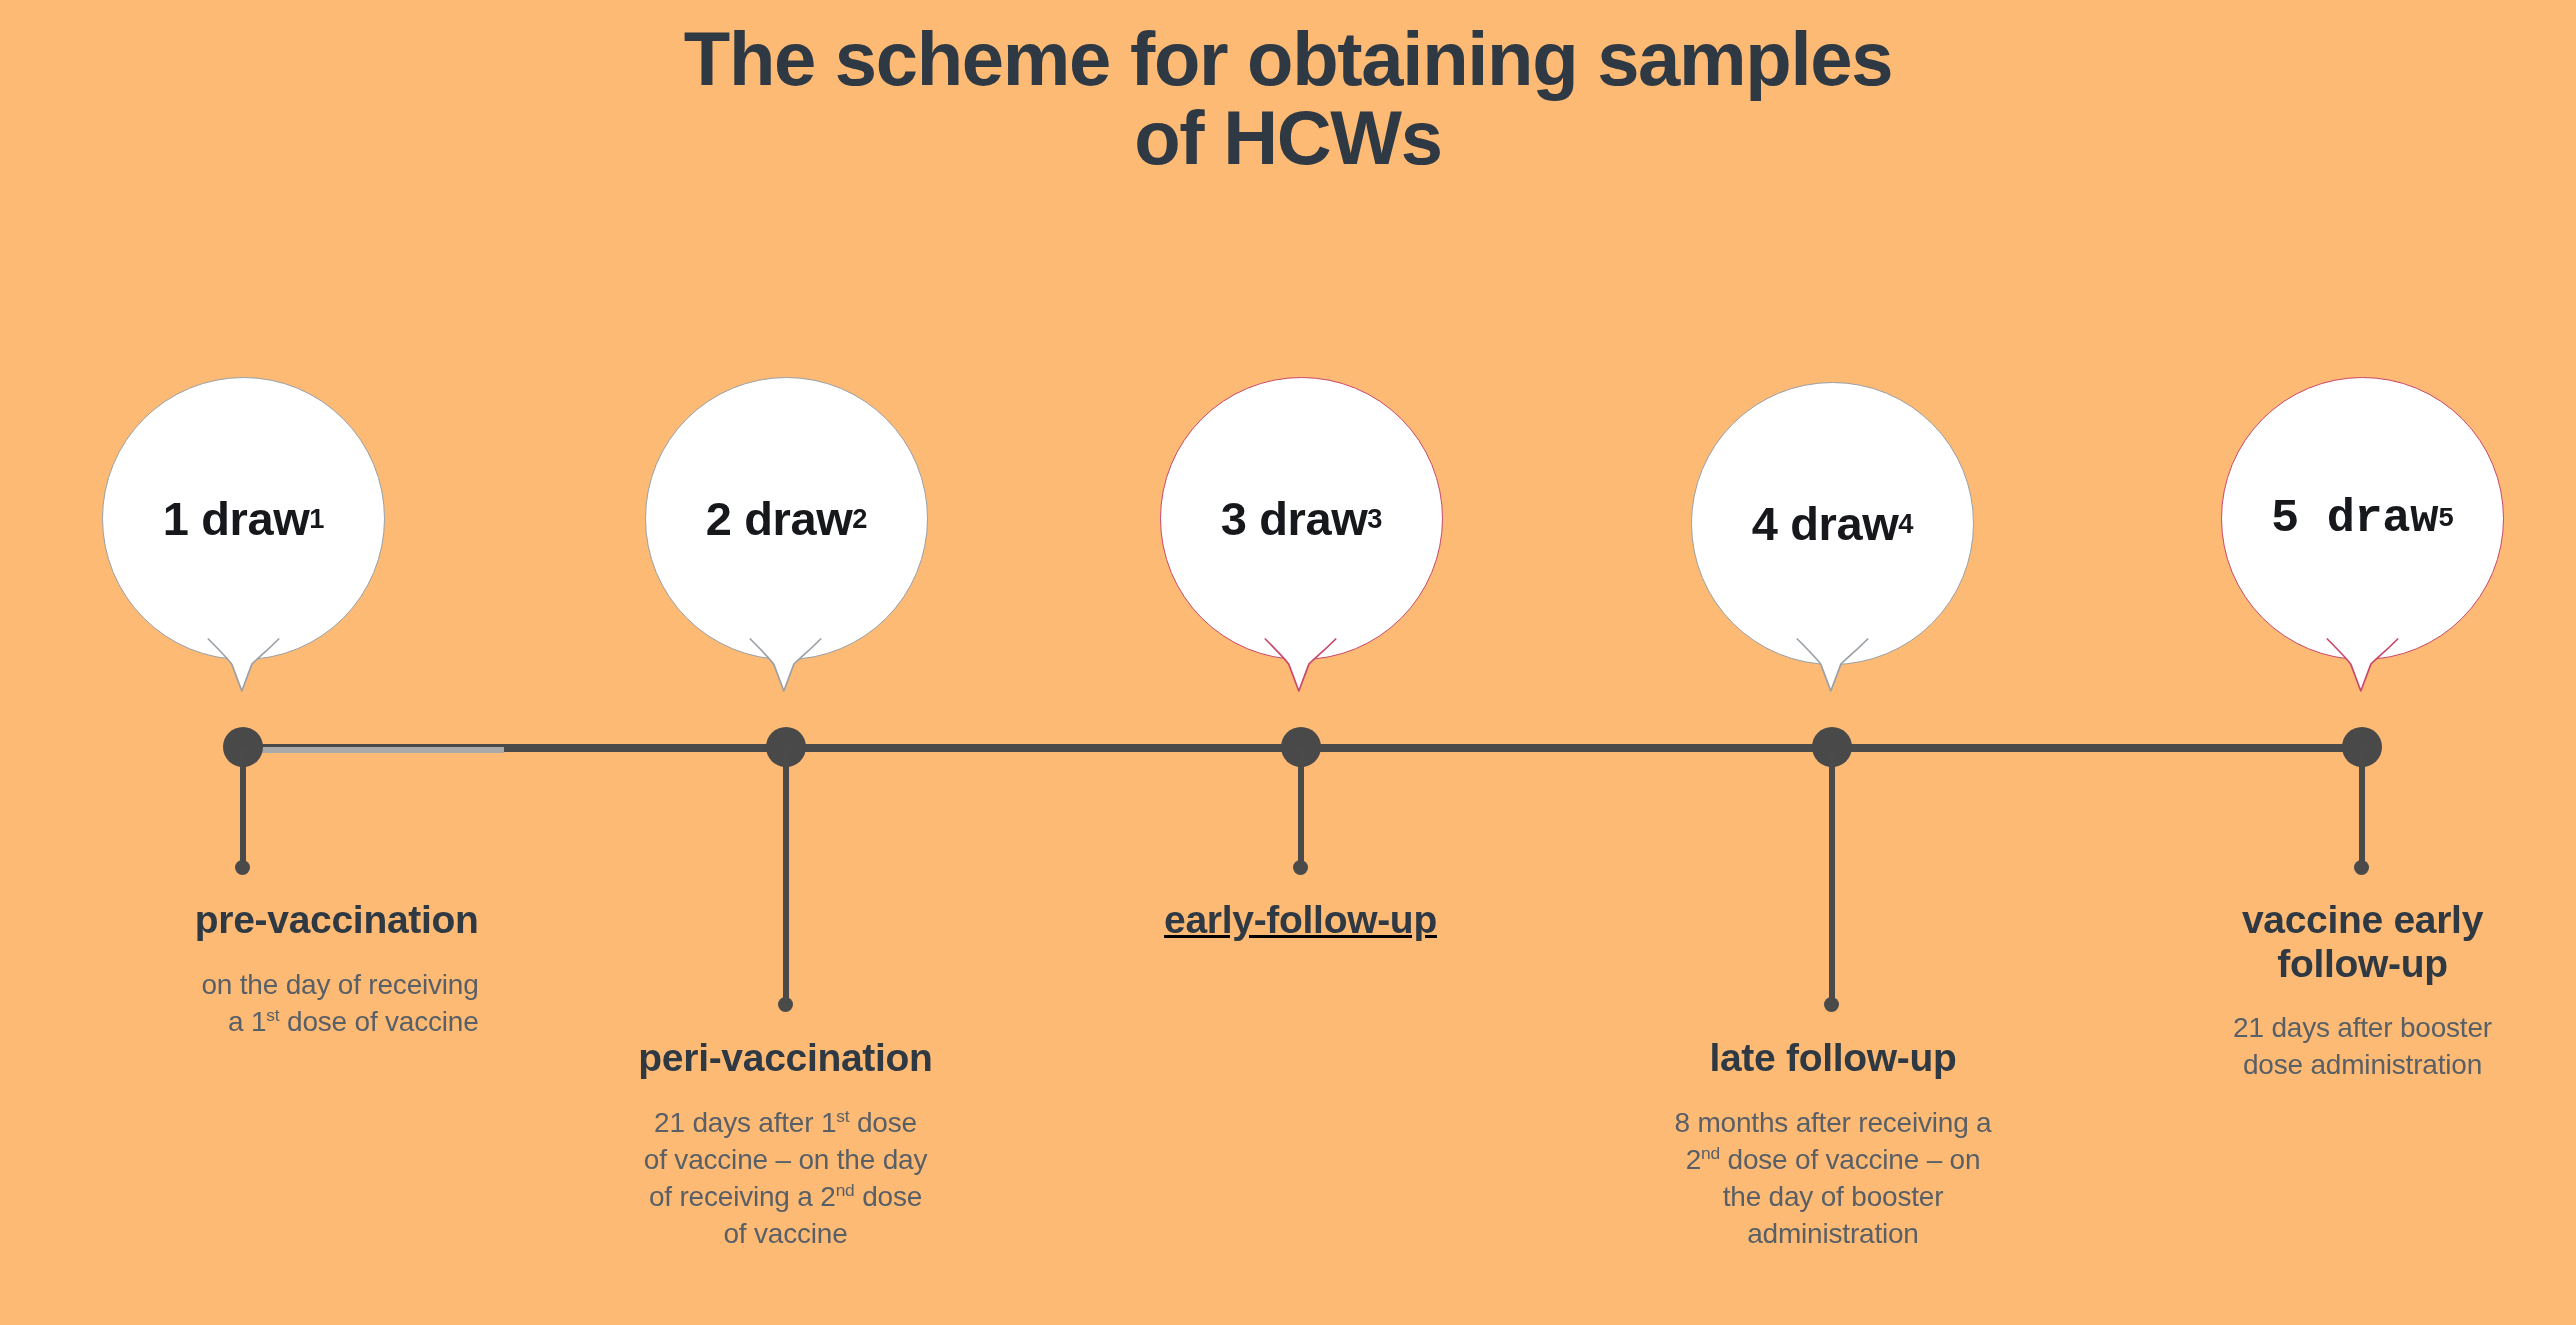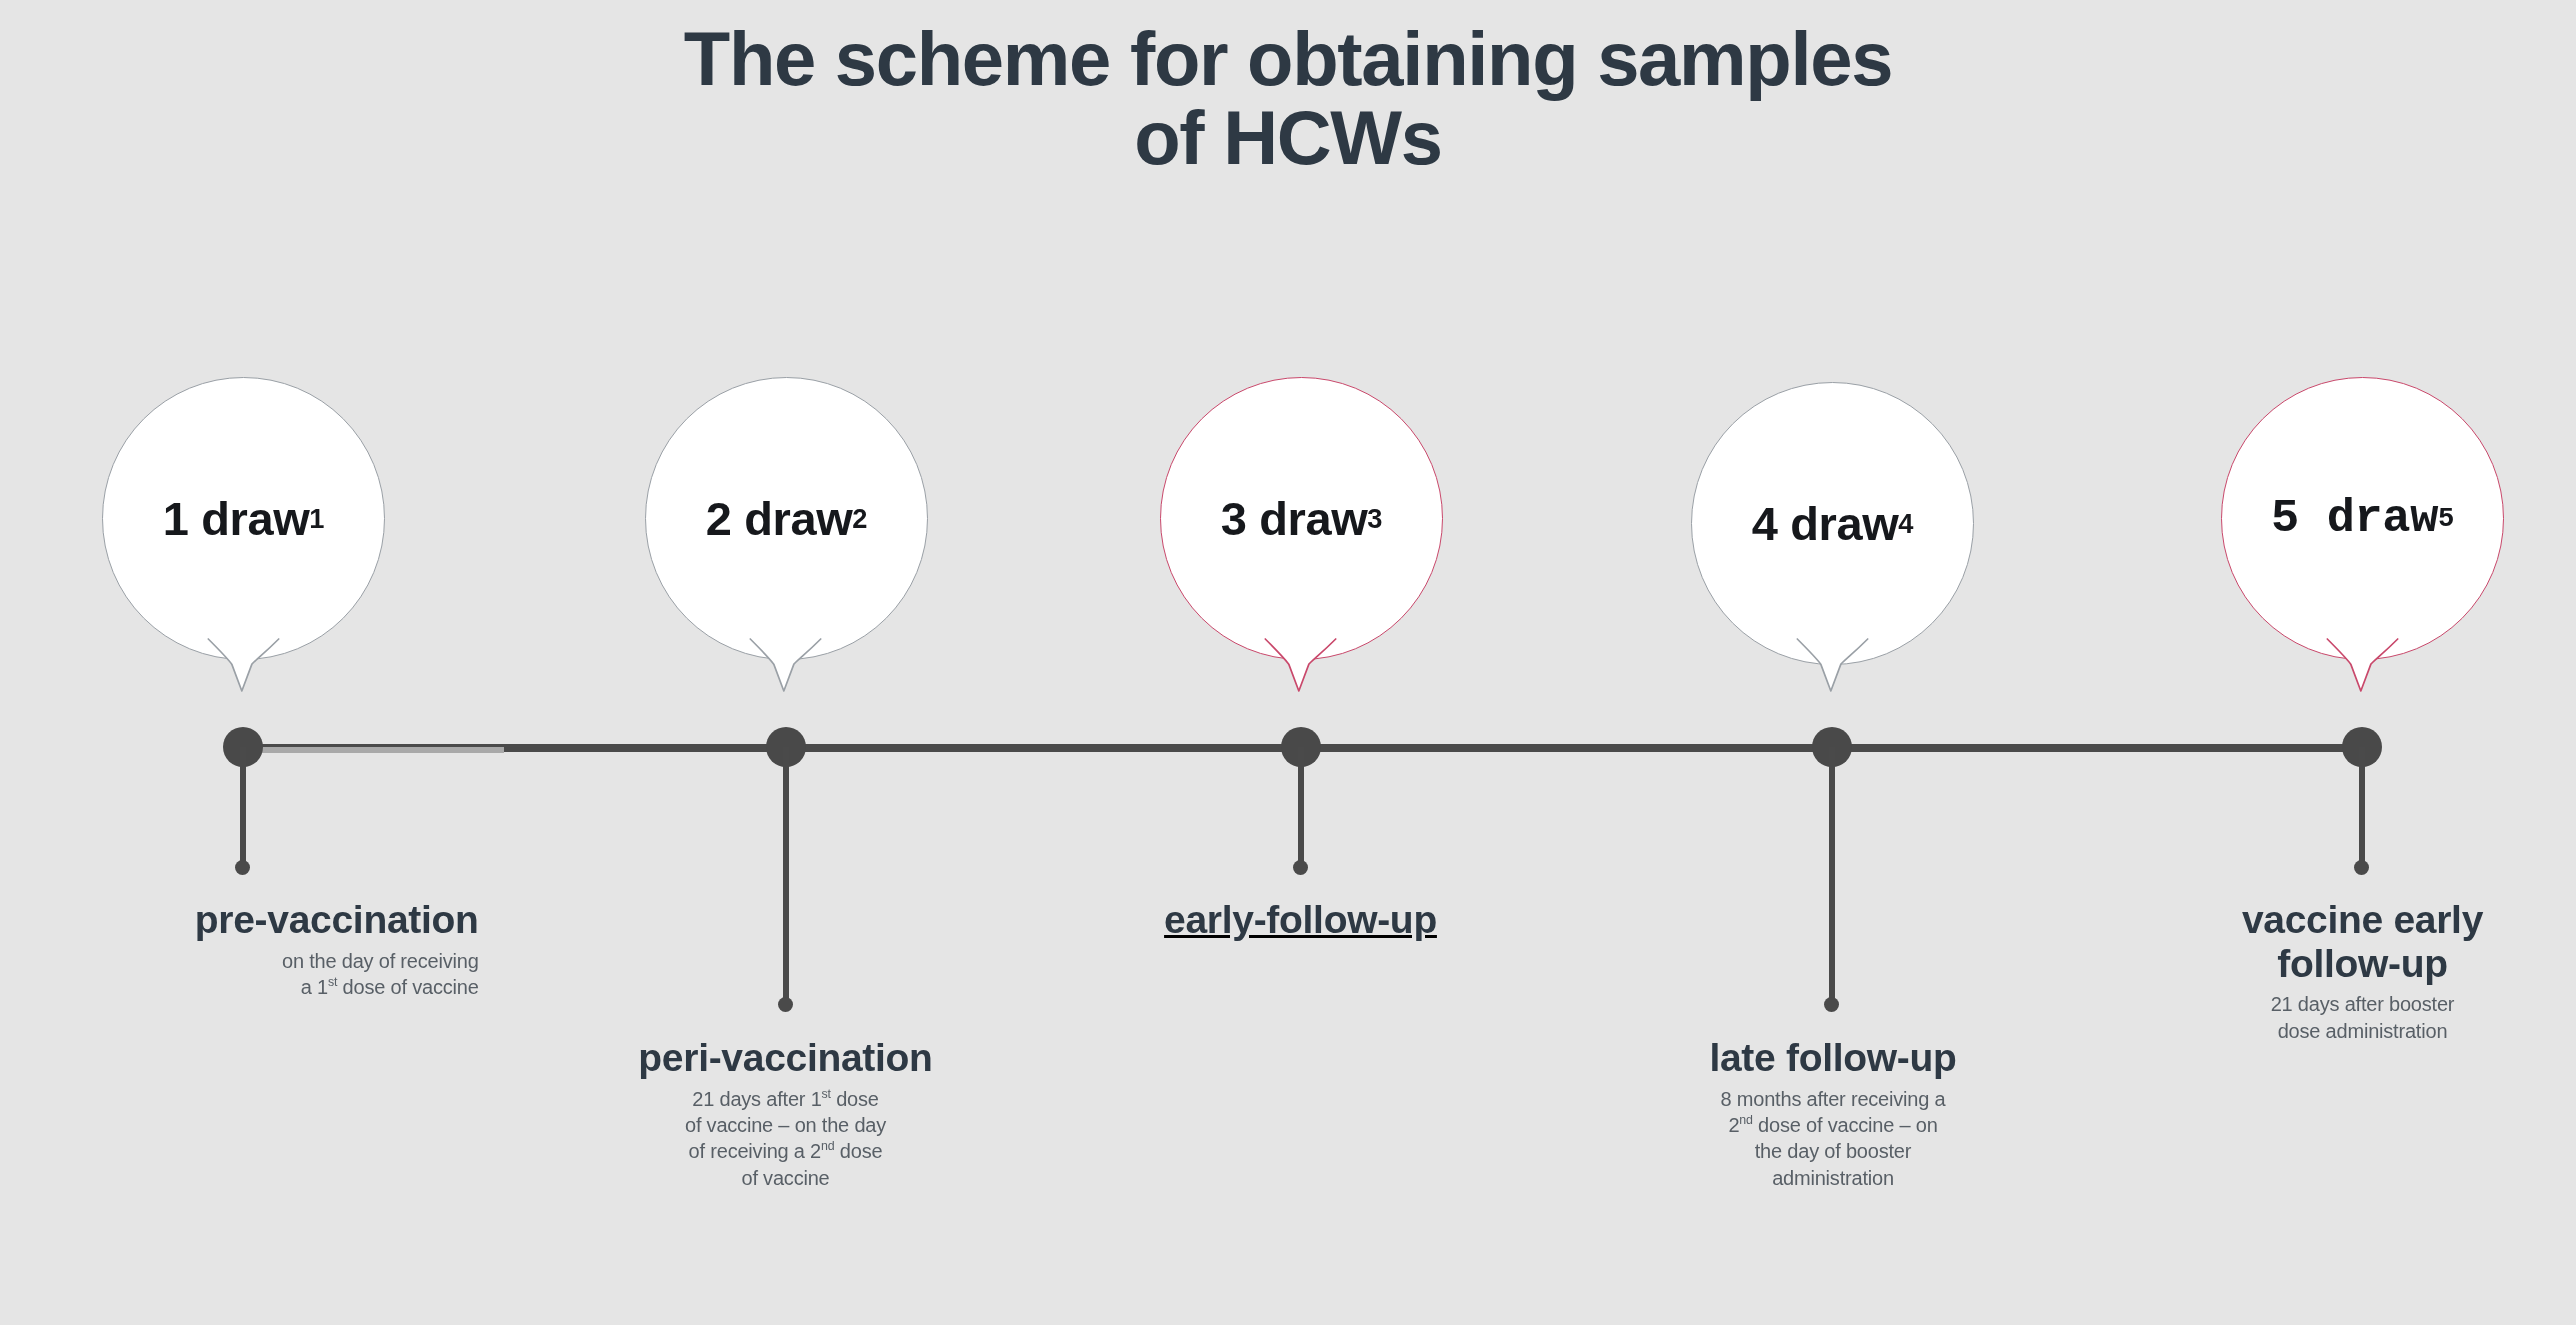--- a/index.html
+++ b/index.html
@@ -8,21 +8,21 @@
     background: #ffffff;
   }
   body {
     font-family: "Liberation Sans", sans-serif;
     -webkit-font-smoothing: antialiased;
   }
   #canvas {
     position: relative;
     width: 2576px;
     height: 1325px;
-    background: #e5e5e5;
+    background: #fdba74;
     overflow: hidden;
   }
 
   
   #title {
     position: absolute;
     left: 0;
     top: 18.5px;
     width: 2576px;
     text-align: center;
@@ -119,22 +119,22 @@
     text-align: center;
   }
   .caption-title {
     font-size: 39px;
     font-weight: bold;
     color: #2e3944;
     line-height: 1.12;
     letter-spacing: -0.3px;
   }
   .caption-desc {
-    margin-top: 6px;
-    font-size: 20px;
+    margin-top: 25px;
+    font-size: 28px;
     font-weight: 400;
     color: #585f66;
     line-height: 1.32;
     letter-spacing: -0.2px;
   }
   .caption-desc sup {
     font-size: 0.62em;
     vertical-align: super;
     line-height: 0;
   }

